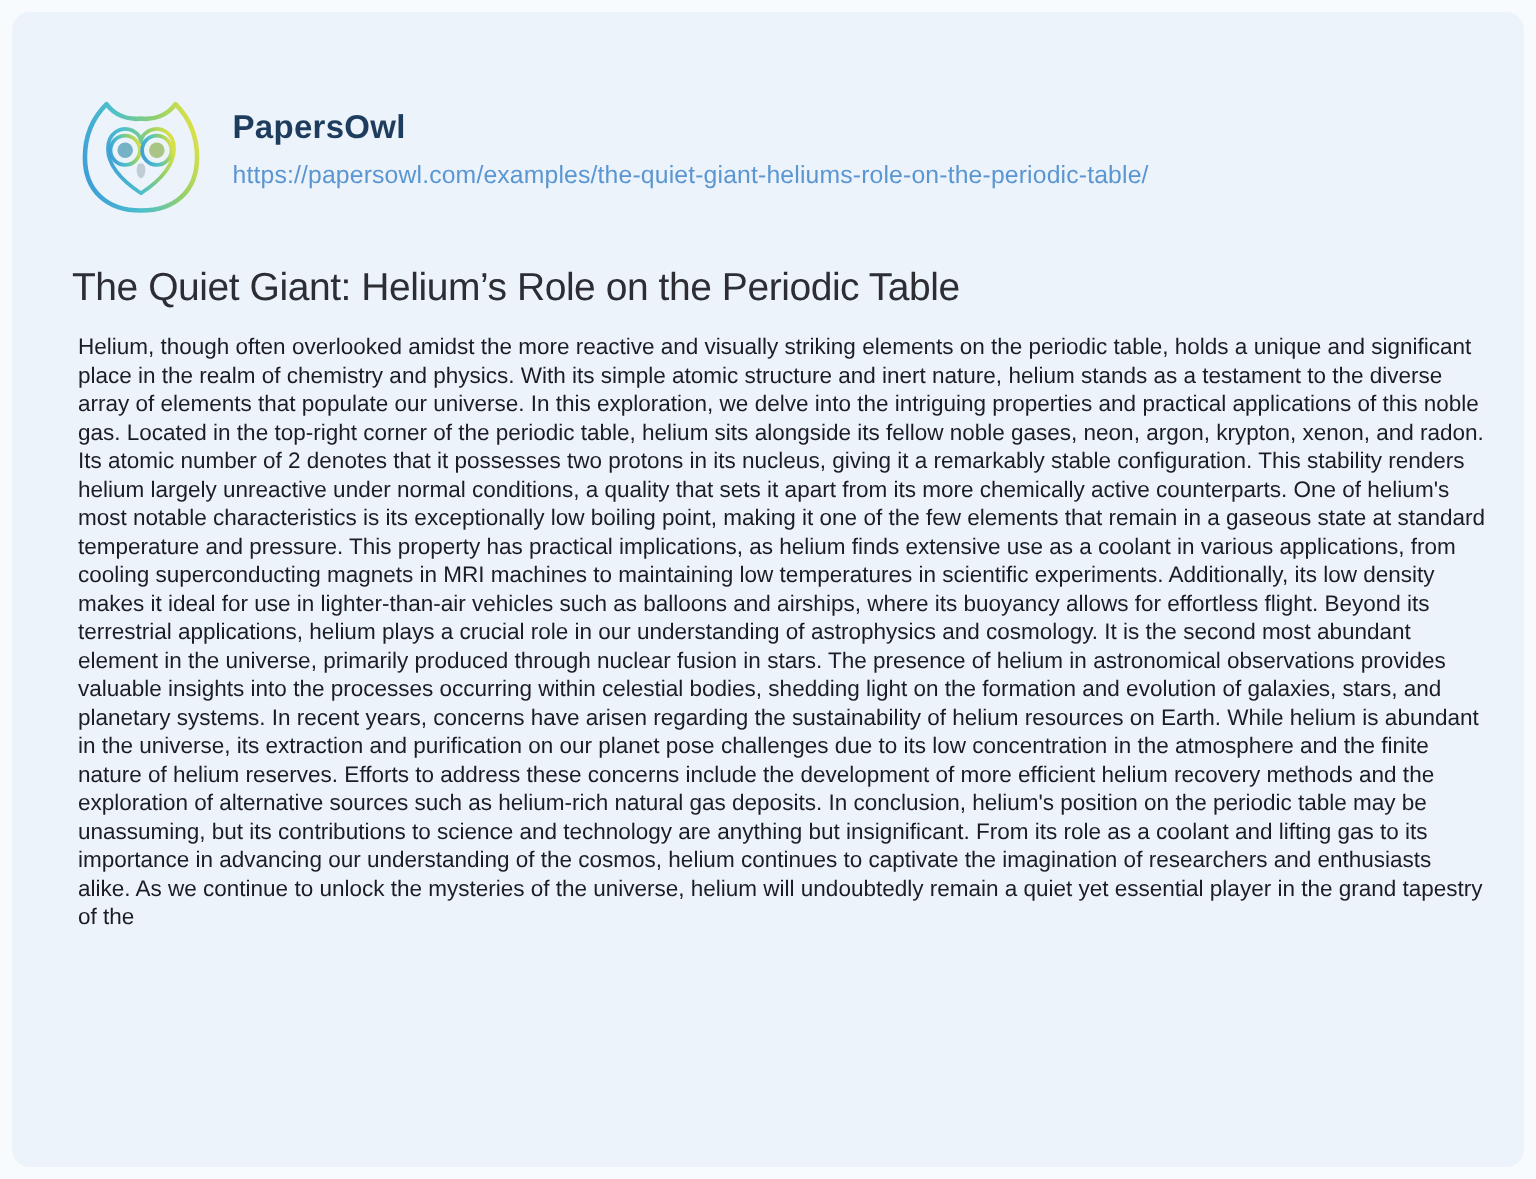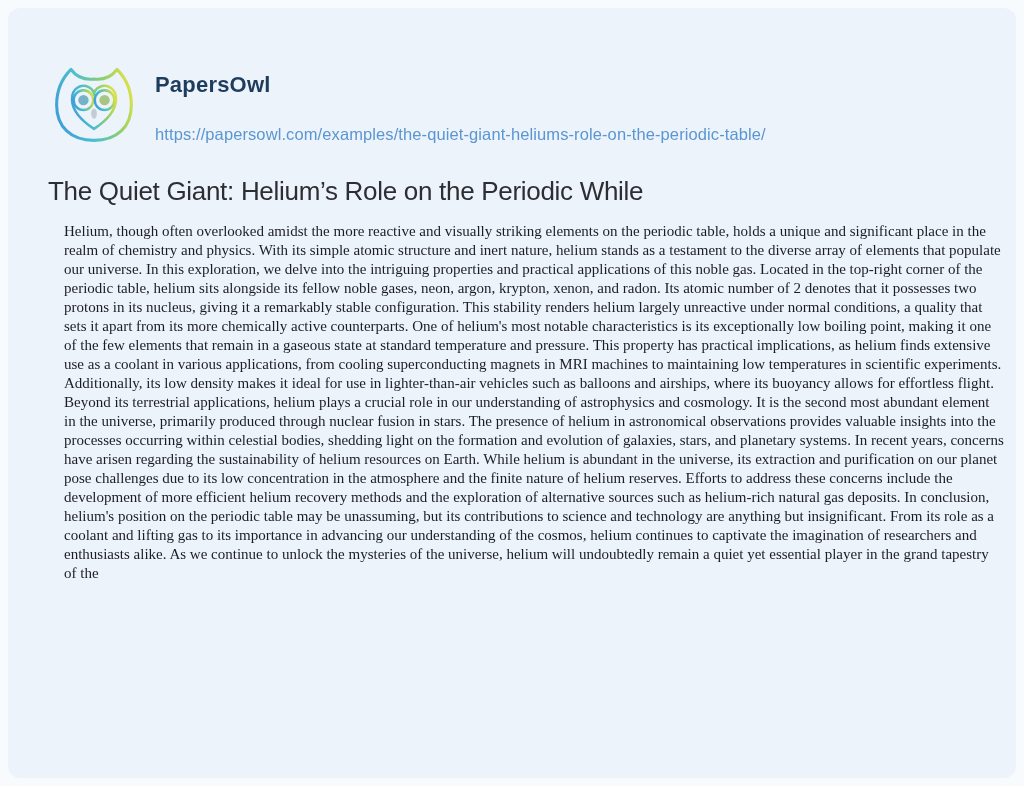--- a/index.html
+++ b/index.html
@@ -47,39 +47,39 @@
   }
   .brand {
     font-size: 22px;
     font-weight: bold;
     line-height: 40px;
     color: #1e3d5e;
     letter-spacing: 0.2px;
     cursor: pointer;
   }
   .url {
-    margin-top: 19px;
+    margin-top: 2px;
     font-size: 16.5px;
     line-height: 20px;
     color: #5a96d2;
     letter-spacing: 0.1px;
     cursor: pointer;
   }
   h1.article-title {
     margin: 27px 0 0 0;
     font-size: 26px;
     line-height: 30px;
     font-weight: 500;
     color: #2d2e34;
     letter-spacing: -0.3px;
   }
   p.article-body {
-    margin: 16px 0 0 16px;
+    margin: 16px 0 0 4px;
     width: 940px;
-    font-family: Liberation Serif, serif;
+    font-family: Liberation Sans, sans-serif;
     font-size: 15px;
     line-height: 19px;
     color: #1c1d24;
     text-align: left;
   }
 </style>
 </head>
 <body>
 
 <div class="card">
@@ -120,17 +120,17 @@
         <path d="M 48,54 C 50.3,54 51,56.5 51,59 C 51,62 49.6,64.5 48,64.5 C 46.4,64.5 45,62 45,59 C 45,56.5 45.7,54 48,54 Z" fill="#b9c6ce" opacity="0.85"></path>
       </svg>
     </div>
     <div class="header-text">
       <div class="brand">PapersOwl</div>
       <div class="url">https://papersowl.com/examples/the-quiet-giant-heliums-role-on-the-periodic-table/</div>
     </div>
   </header>
 
   <main>
-    <h1 class="article-title">The Quiet Giant: Helium’s Role on the Periodic While</h1>
+    <h1 class="article-title">The Quiet Giant: Helium’s Role on the Periodic Table</h1>
     <p class="article-body">Helium, though often overlooked amidst the more reactive and visually striking elements on the periodic table, holds a unique and significant place in the realm of chemistry and physics. With its simple atomic structure and inert nature, helium stands as a testament to the diverse array of elements that populate our universe. In this exploration, we delve into the intriguing properties and practical applications of this noble gas. Located in the top-right corner of the periodic table, helium sits alongside its fellow noble gases, neon, argon, krypton, xenon, and radon. Its atomic number of 2 denotes that it possesses two protons in its nucleus, giving it a remarkably stable configuration. This stability renders helium largely unreactive under normal conditions, a quality that sets it apart from its more chemically active counterparts. One of helium's most notable characteristics is its exceptionally low boiling point, making it one of the few elements that remain in a gaseous state at standard temperature and pressure. This property has practical implications, as helium finds extensive use as a coolant in various applications, from cooling superconducting magnets in MRI machines to maintaining low temperatures in scientific experiments. Additionally, its low density makes it ideal for use in lighter-than-air vehicles such as balloons and airships, where its buoyancy allows for effortless flight. Beyond its terrestrial applications, helium plays a crucial role in our understanding of astrophysics and cosmology. It is the second most abundant element in the universe, primarily produced through nuclear fusion in stars. The presence of helium in astronomical observations provides valuable insights into the processes occurring within celestial bodies, shedding light on the formation and evolution of galaxies, stars, and planetary systems. In recent years, concerns have arisen regarding the sustainability of helium resources on Earth. While helium is abundant in the universe, its extraction and purification on our planet pose challenges due to its low concentration in the atmosphere and the finite nature of helium reserves. Efforts to address these concerns include the development of more efficient helium recovery methods and the exploration of alternative sources such as helium-rich natural gas deposits. In conclusion, helium's position on the periodic table may be unassuming, but its contributions to science and technology are anything but insignificant. From its role as a coolant and lifting gas to its importance in advancing our understanding of the cosmos, helium continues to captivate the imagination of researchers and enthusiasts alike. As we continue to unlock the mysteries of the universe, helium will undoubtedly remain a quiet yet essential player in the grand tapestry of the</p>
   </main>
 
 </div>
 
 </body></html>

